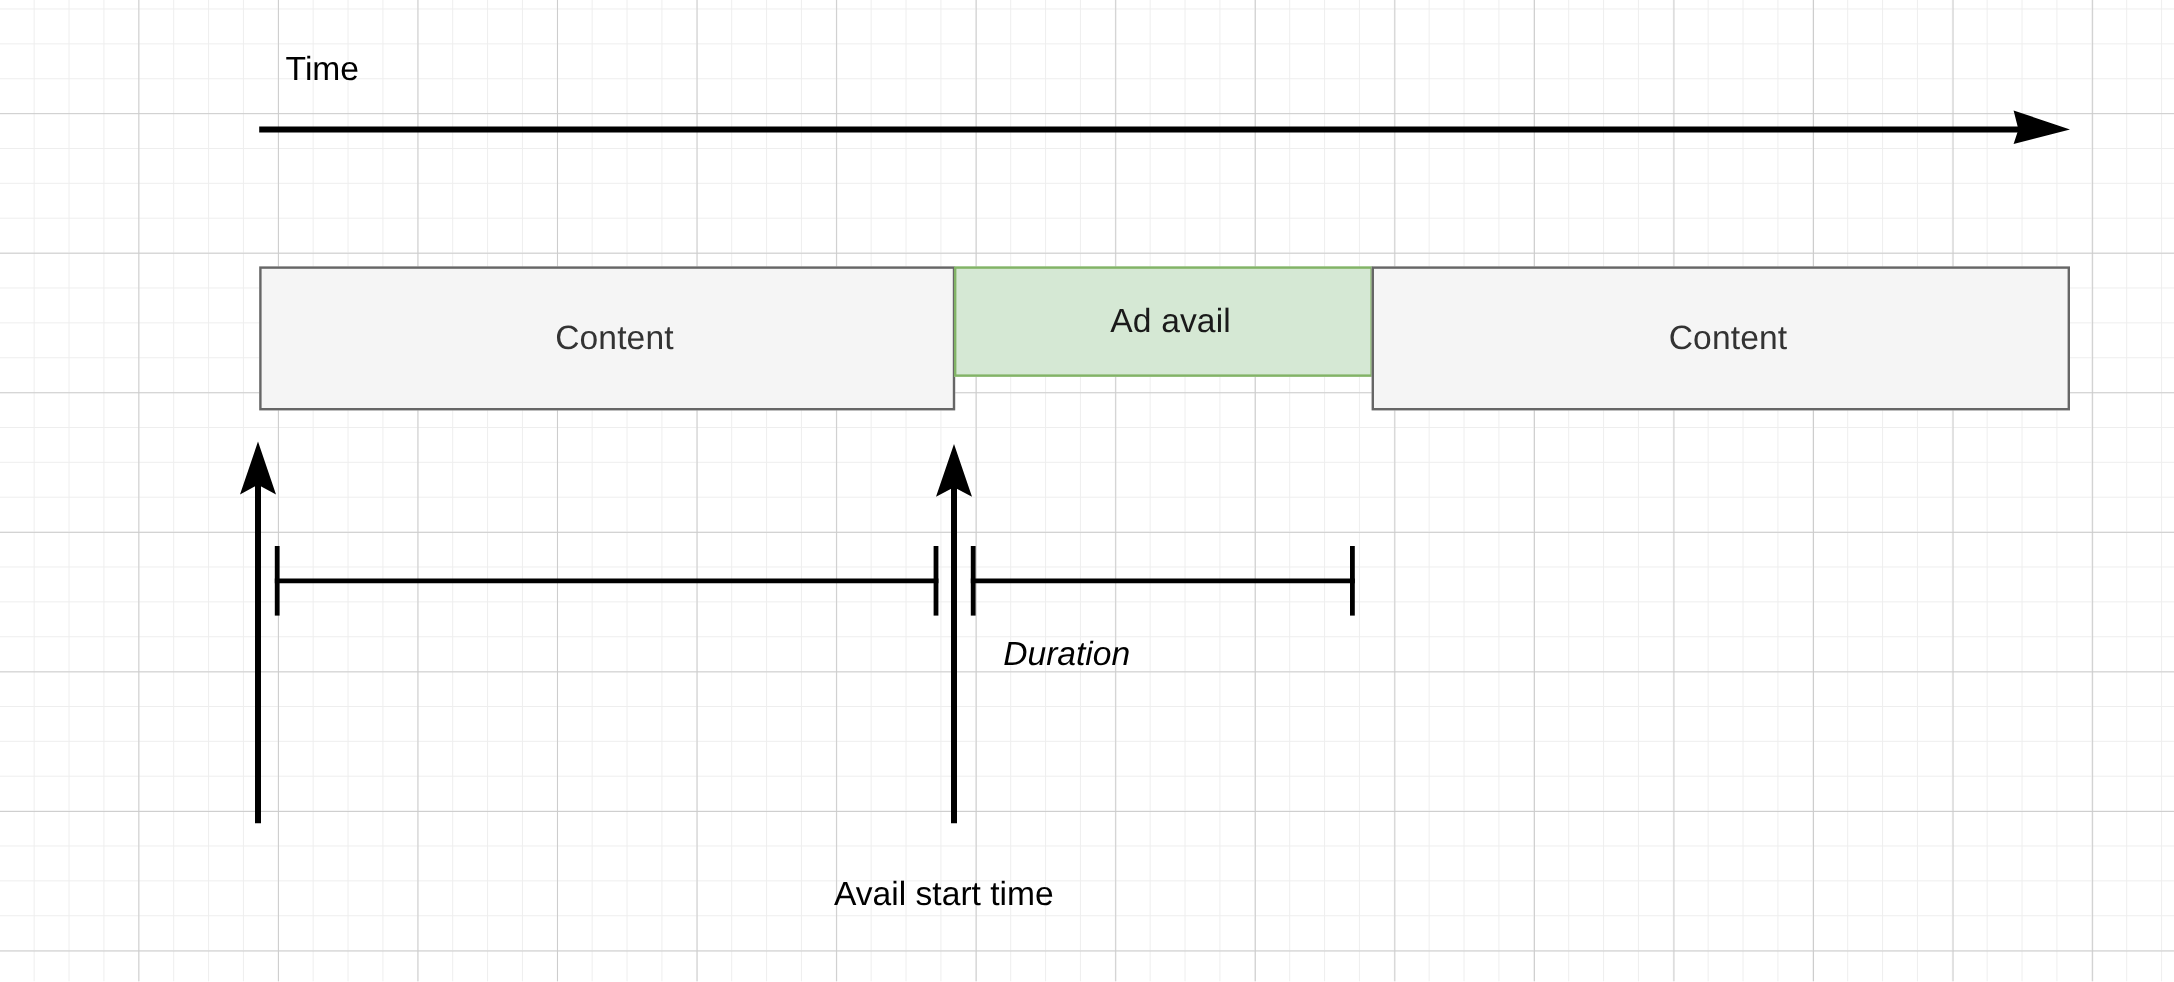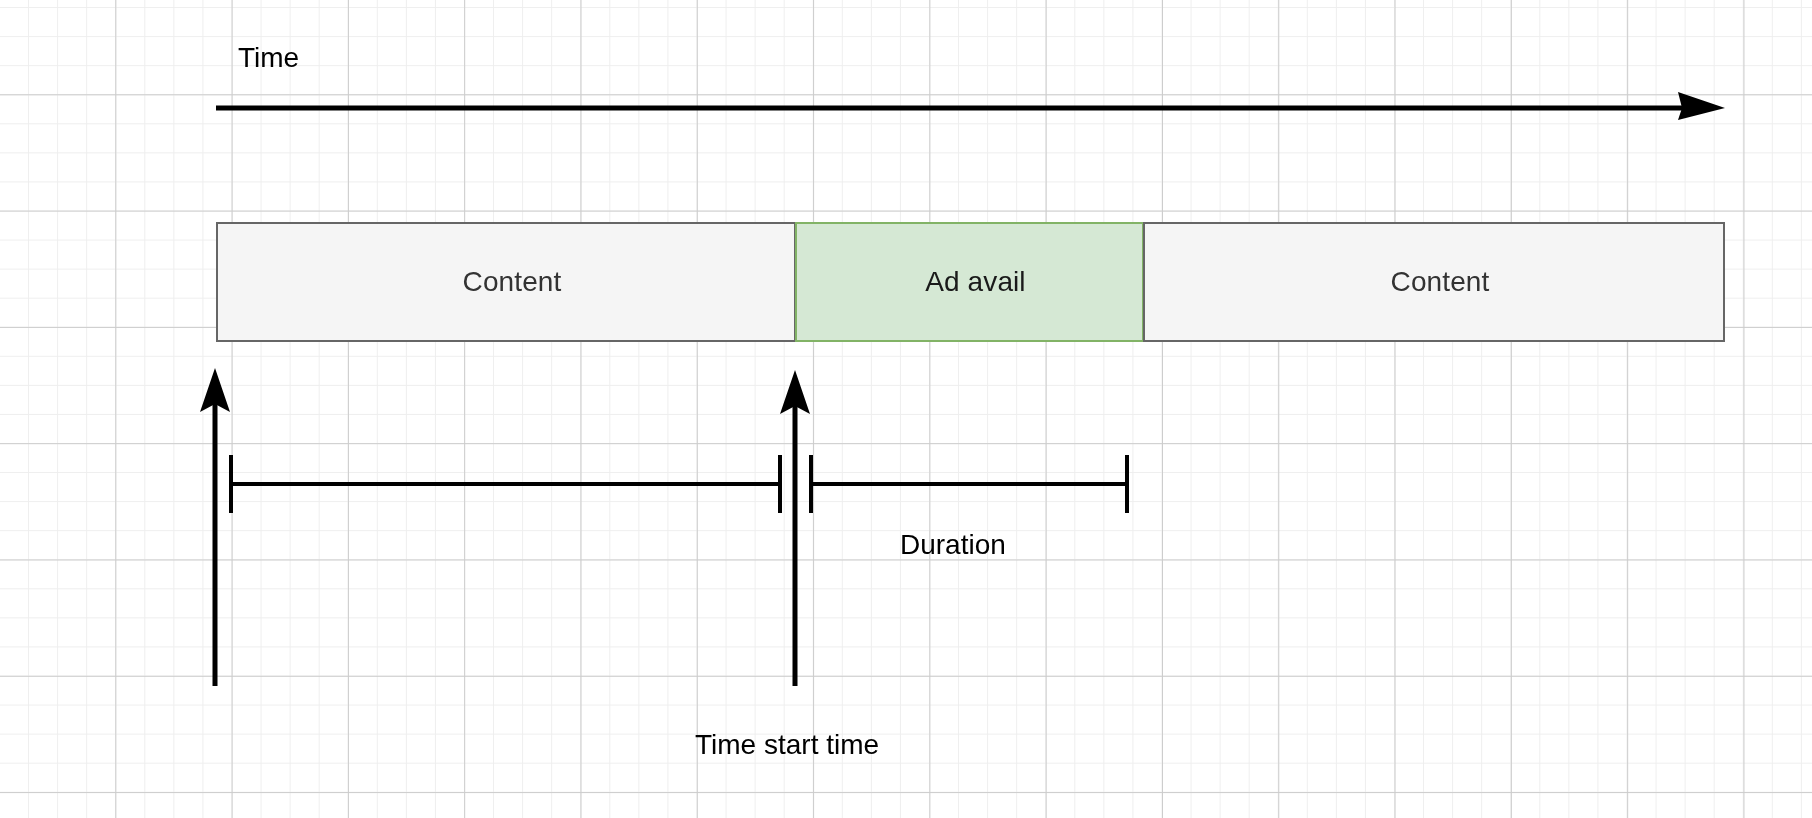--- a/index.html
+++ b/index.html
@@ -92,27 +92,27 @@
     <line x1="811" y1="455" x2="811" y2="513" stroke="#000000" stroke-width="4"></line>
     <line x1="1127" y1="455" x2="1127" y2="513" stroke="#000000" stroke-width="4"></line>
   </svg>
 
   <div class="free-label" style="left:238px; top:44px;">Time</div>
 
   <div class="seg-box seg-content" style="left:216px; top:222px; width:580px; height:120px;">
     <span class="seg-label">Content</span>
   </div>
 
-  <div class="seg-box seg-ad" style="left:795px; top:222px; width:349px; height:120px;justify-content:center;">
+  <div class="seg-box seg-ad" style="left:795px; top:222px; width:349px; height:92px;justify-content:center;">
     <span class="seg-label">Ad avail</span>
   </div>
 
   <div class="seg-box seg-content" style="left:1143px; top:222px; width:582px; height:120px;">
     <span class="seg-label">Content</span>
   </div>
 
 
-  <div class="free-label" style="left:900px; top:531px;">Duration</div>
+  <div class="free-label" style="left:836px; top:531px;font-style:italic;">Duration</div>
 
 
-  <div class="free-label" style="left:695px; top:731px;">Time start time</div>
+  <div class="free-label" style="left:695px; top:731px;">Avail start time</div>
 
 </div>
 
 </body></html>

